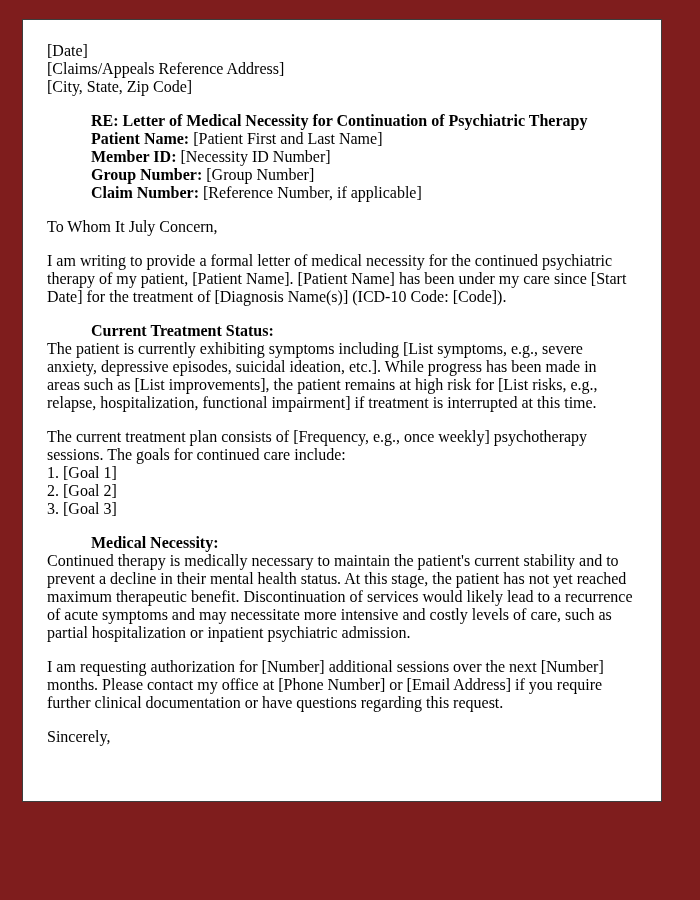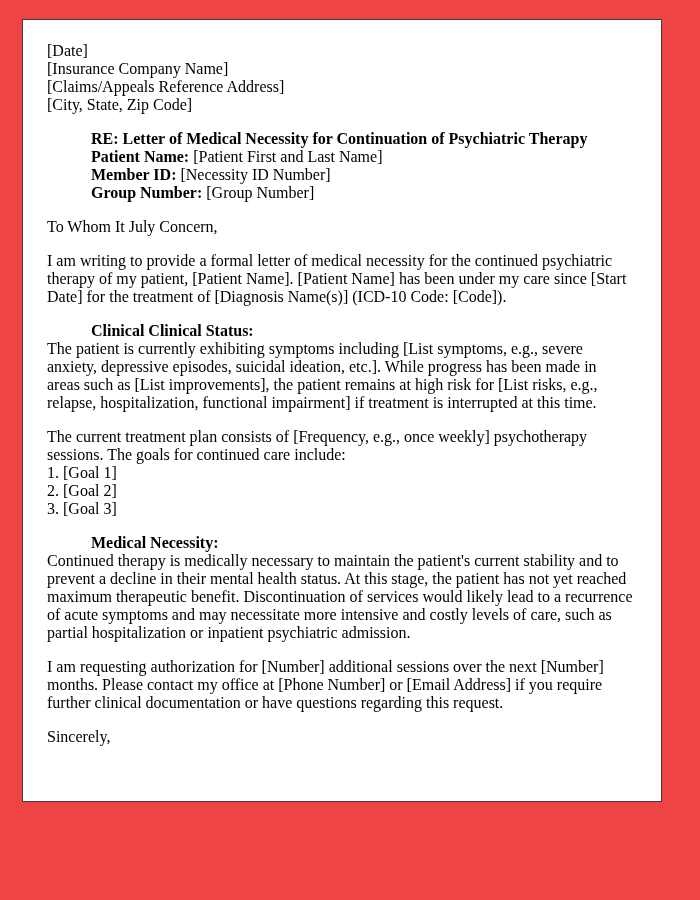--- a/index.html
+++ b/index.html
@@ -4,21 +4,21 @@
 <style>
   html, body {
     margin: 0;
     padding: 0;
     background: #ffffff;
   }
   .page {
     position: relative;
     width: 700px;
     height: 900px;
-    background: #ef4444;
+    background: #7f1d1d;
     font-family: "Liberation Serif", "DejaVu Serif", serif;
     color: #000000;
   }
   .letter-frame {
     position: absolute;
     left: 22px;
     top: 19px;
     width: 640px;
     height: 783px;
     border: 1px solid #3d3d3d;
@@ -44,38 +44,38 @@
 </style>
 </head>
 <body>
 
 <div class="page">
   <div class="letter-frame">
     <div class="letter-content">
 
       <div class="para">
         <div class="line">[Date]</div>
-        <div class="line">[Insurance Company Name]</div>
         <div class="line">[Claims/Appeals Reference Address]</div>
         <div class="line">[City, State, Zip Code]</div>
       </div>
 
       <div class="para">
         <div class="line bold">RE: Letter of Medical Necessity for Continuation of Psychiatric Therapy</div>
         <div class="line"><span class="bold">Patient Name:</span><span> [Patient First and Last Name]</span></div>
         <div class="line"><span class="bold">Member ID:</span><span> [Necessity ID Number]</span></div>
         <div class="line"><span class="bold">Group Number:</span><span> [Group Number]</span></div>
+        <div class="line"><span class="bold">Claim Number:</span><span> [Reference Number, if applicable]</span></div>
       </div>
 
       <div class="para">To Whom It July Concern,</div>
 
       <div class="para">I am writing to provide a formal letter of medical necessity for the continued psychiatric therapy of my patient, [Patient Name]. [Patient Name] has been under my care since [Start Date] for the treatment of [Diagnosis Name(s)] (ICD-10 Code: [Code]).</div>
 
       <div class="para">
-        <div class="line bold">Clinical Clinical Status:</div>
+        <div class="line bold">Current Treatment Status:</div>
         <div>The patient is currently exhibiting symptoms including [List symptoms, e.g., severe anxiety, depressive episodes, suicidal ideation, etc.]. While progress has been made in areas such as [List improvements], the patient remains at high risk for [List risks, e.g., relapse, hospitalization, functional impairment] if treatment is interrupted at this time.</div>
       </div>
 
       <div class="para">
         <div>The current treatment plan consists of [Frequency, e.g., once weekly] psychotherapy sessions. The goals for continued care include:</div>
         <div class="line">1. [Goal 1]</div>
         <div class="line">2. [Goal 2]</div>
         <div class="line">3. [Goal 3]</div>
       </div>
 

